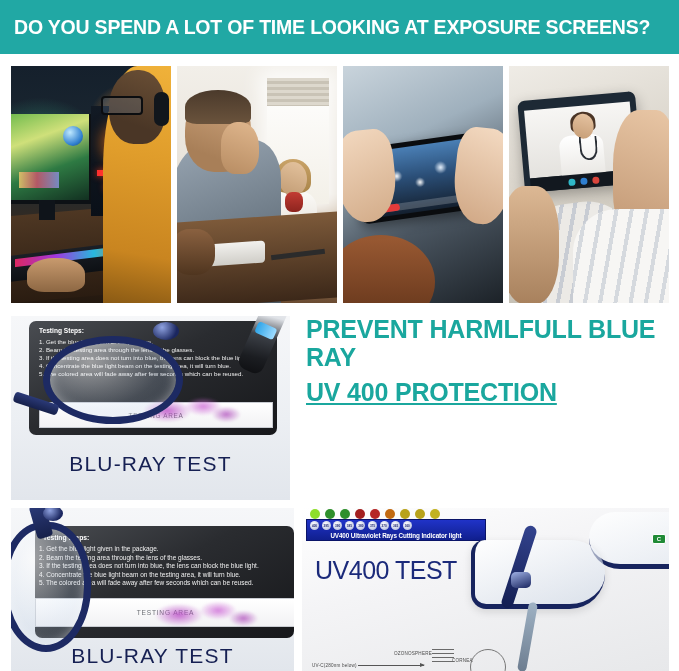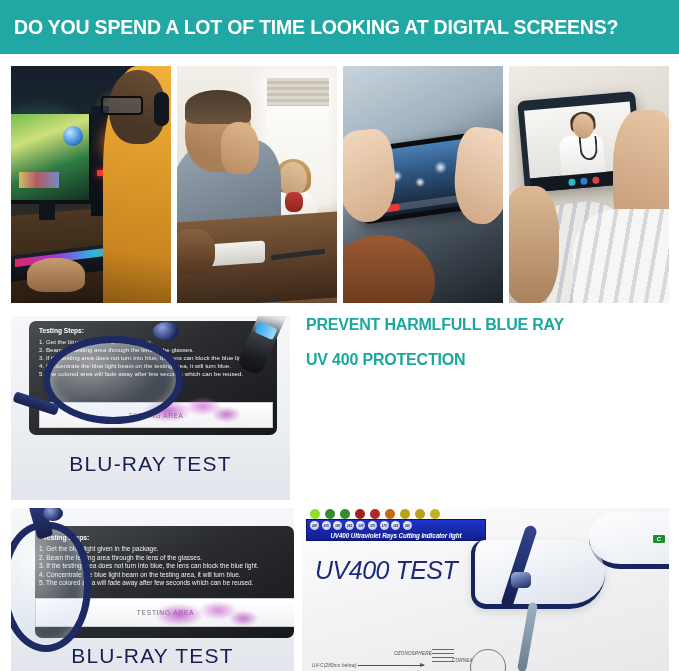--- a/index.html
+++ b/index.html
@@ -434,26 +434,26 @@
   .mid-left .bluray-label { top: 136px; font-size: 21px; }
 
   
   .copy {
     flex: 1 1 auto;
     padding-left: 8px;
   }
   .copy h2 {
     margin: 0 0 4px 0;
     color: #1aa79e;
-    font-size: 16px;
+    font-size: 25px;
     font-weight: bold;
     letter-spacing: -0.2px;
     line-height: 1.1;
   }
-  .copy h2.second { margin-top: 17px; }
+  .copy h2.second { margin-top: 8px; text-decoration: underline; }
   .copy p {
     margin: 0;
     color: #3d3d3d;
     font-size: 13.2px;
     line-height: 18.6px;
     letter-spacing: -0.1px;
   }
 
   
   .bottom {
@@ -476,21 +476,20 @@
   .bot-left .temple { left: 22px; top: -4px; width: 16px; height: 34px; transform: rotate(-16deg); }
   .bot-left .bridge-deco { left: 32px; top: -2px; width: 20px; height: 15px; }
   .bot-left .bluray-label { top: 136px; font-size: 21px; }
 
   
   .uv {
     position: relative;
     flex: 1 1 auto;
     overflow: hidden;
     background: linear-gradient(165deg,#ffffff 0%,#f4f4f6 40%,#e7e8ea 100%);
-    font-style: italic;
   }
   .uv .indicator {
     position: absolute; left: 4px; top: 0; width: 178px; height: 30px;
   }
   .uv .leds {
     position: absolute; left: 4px; top: 0; right: 0; height: 11px;
     display: flex; gap: 5px; align-items: center;
   }
   .uv .led { width: 10px; height: 10px; border-radius: 50%; }
   .uv .strip {
@@ -615,21 +614,21 @@
   }
   .uv .dg-eye {
     position: absolute; left: 168px; bottom: -14px; width: 34px; height: 34px;
     border: 1px solid #777; border-radius: 50%;
   }
 </style>
 </head>
 <body>
 
 <div class="banner">
-  <div class="banner-title">DO YOU SPEND A LOT OF TIME LOOKING AT DIGITAL SCREENS?</div>
+  <div class="banner-title">DO YOU SPEND A LOT OF TIME LOOKING AT EXPOSURE SCREENS?</div>
 </div>
 
 <div class="photo-strip">
 
   <div class="photo ph1">
     <div class="desk"></div>
     <div class="monitor"></div>
     <div class="mon-orb"></div>
     <div class="mon-hud"></div>
     <div class="mon-stand"></div>

